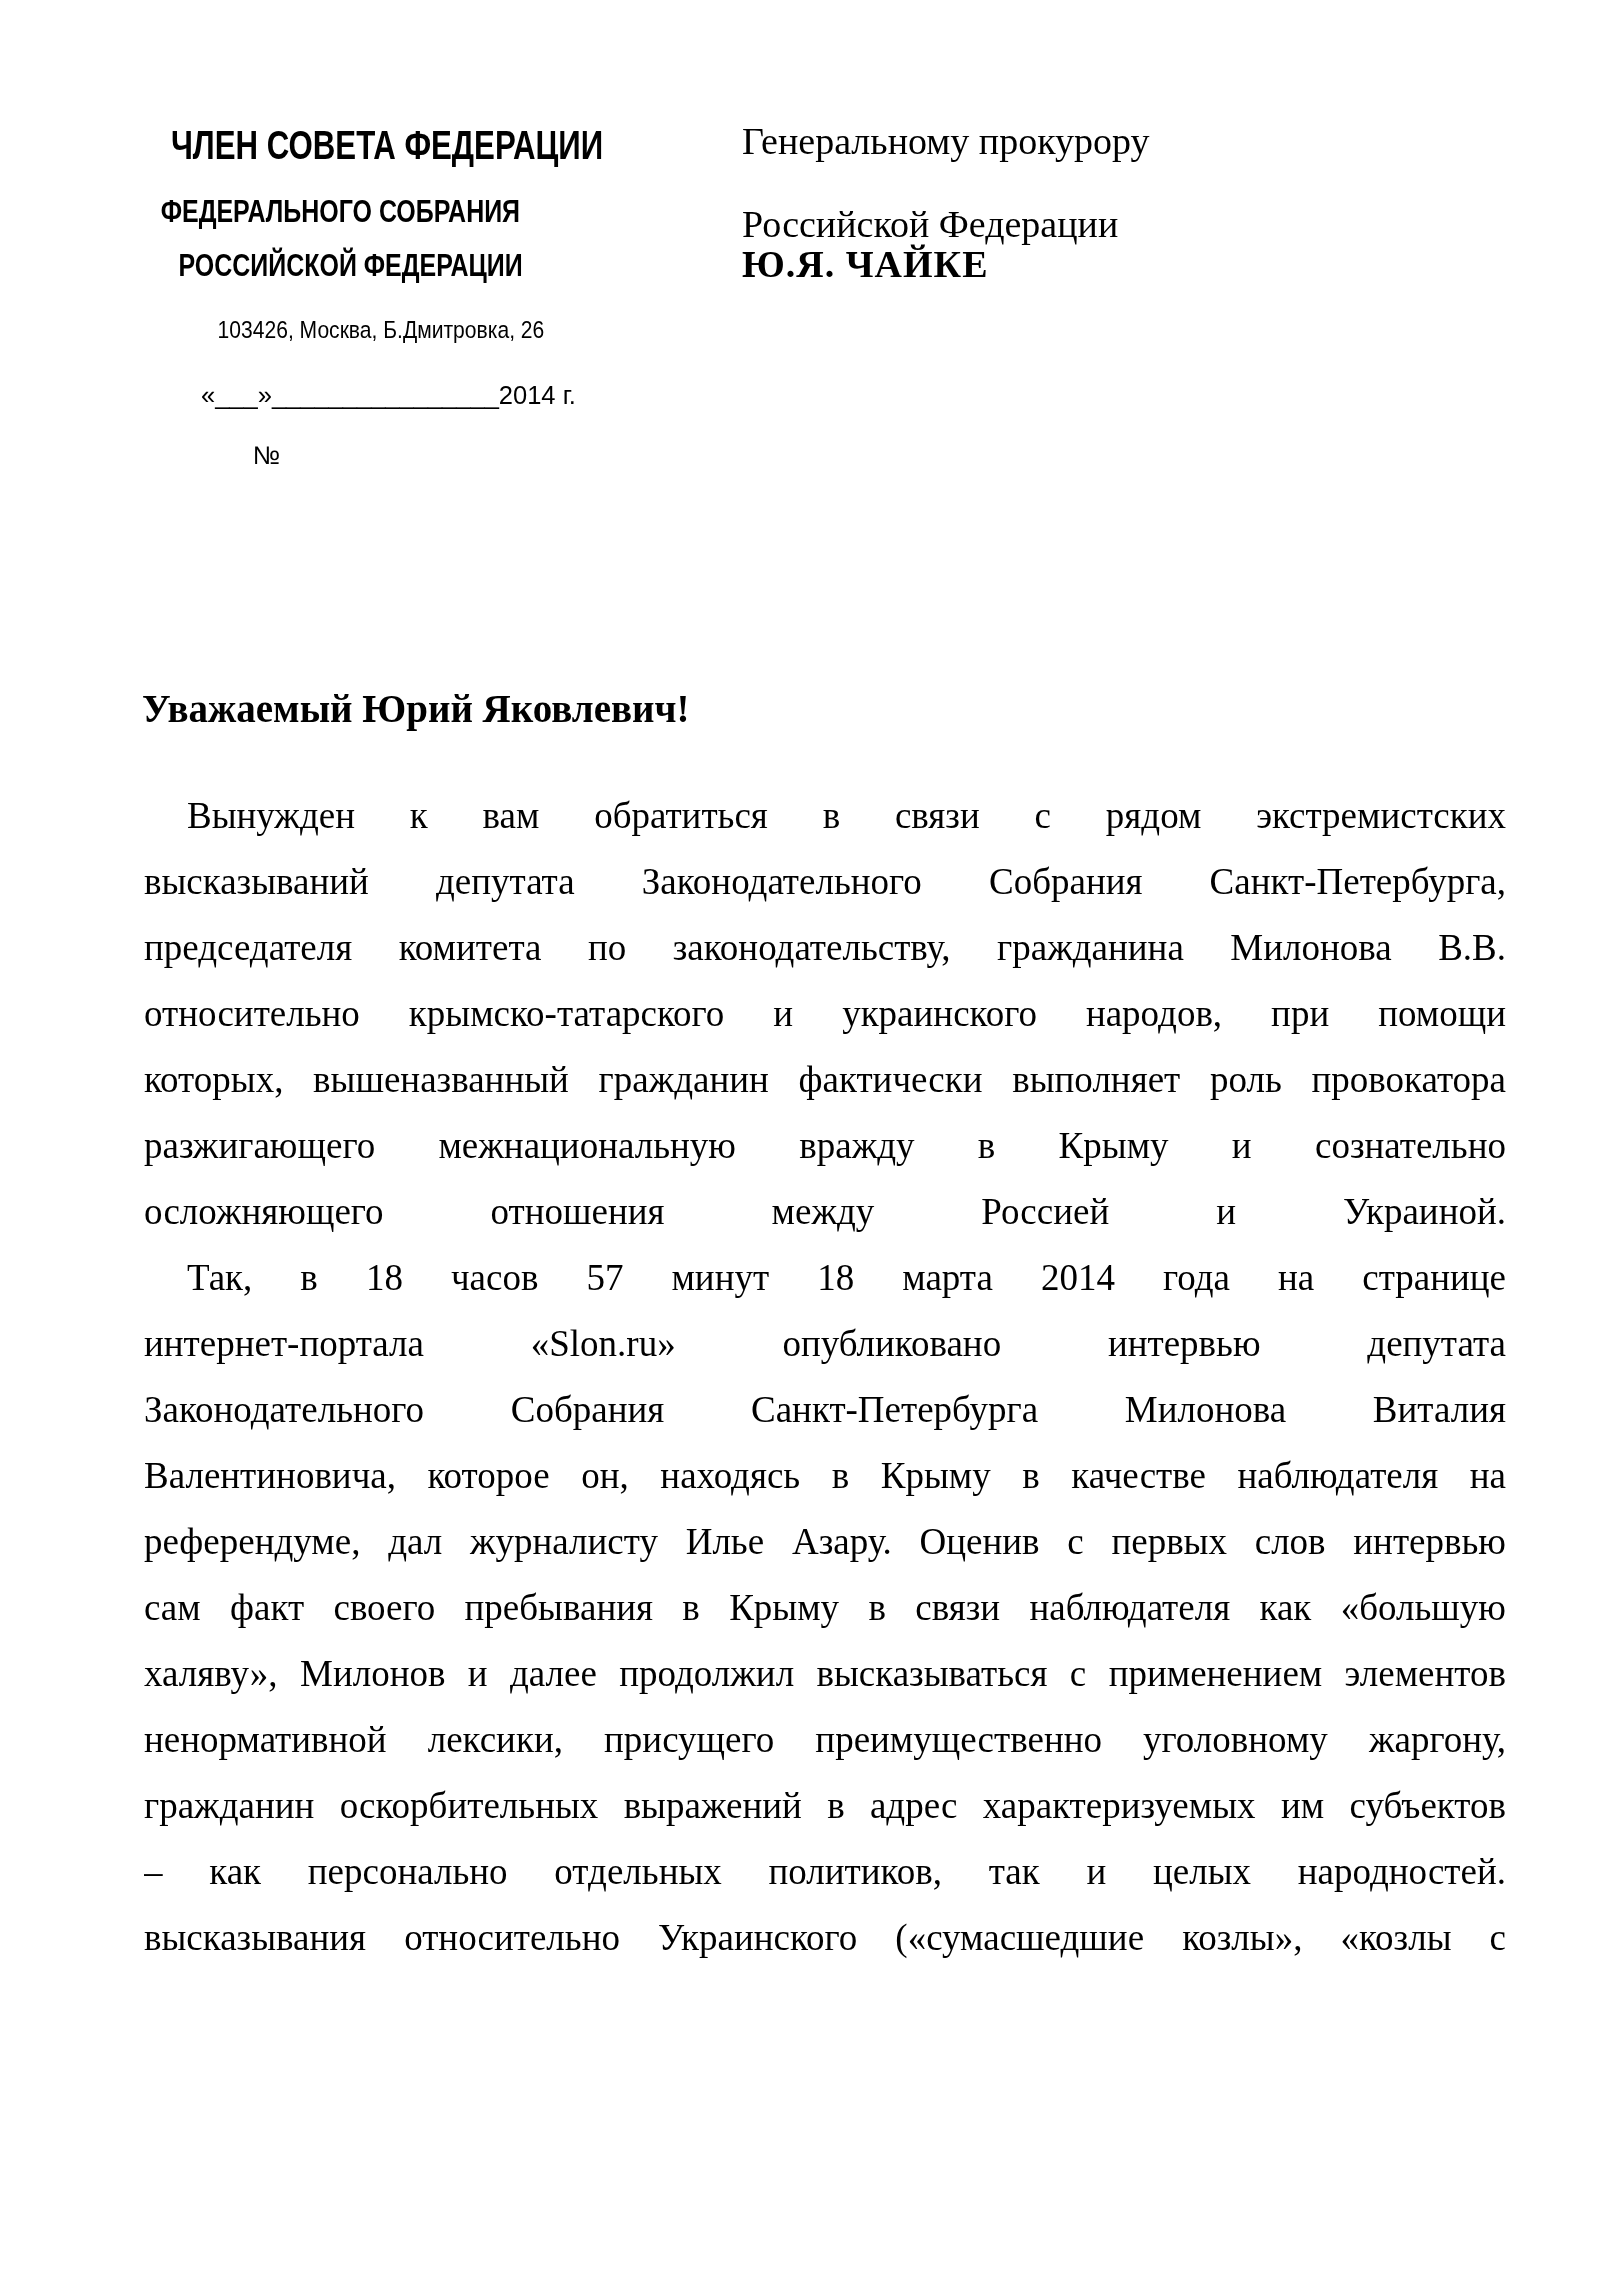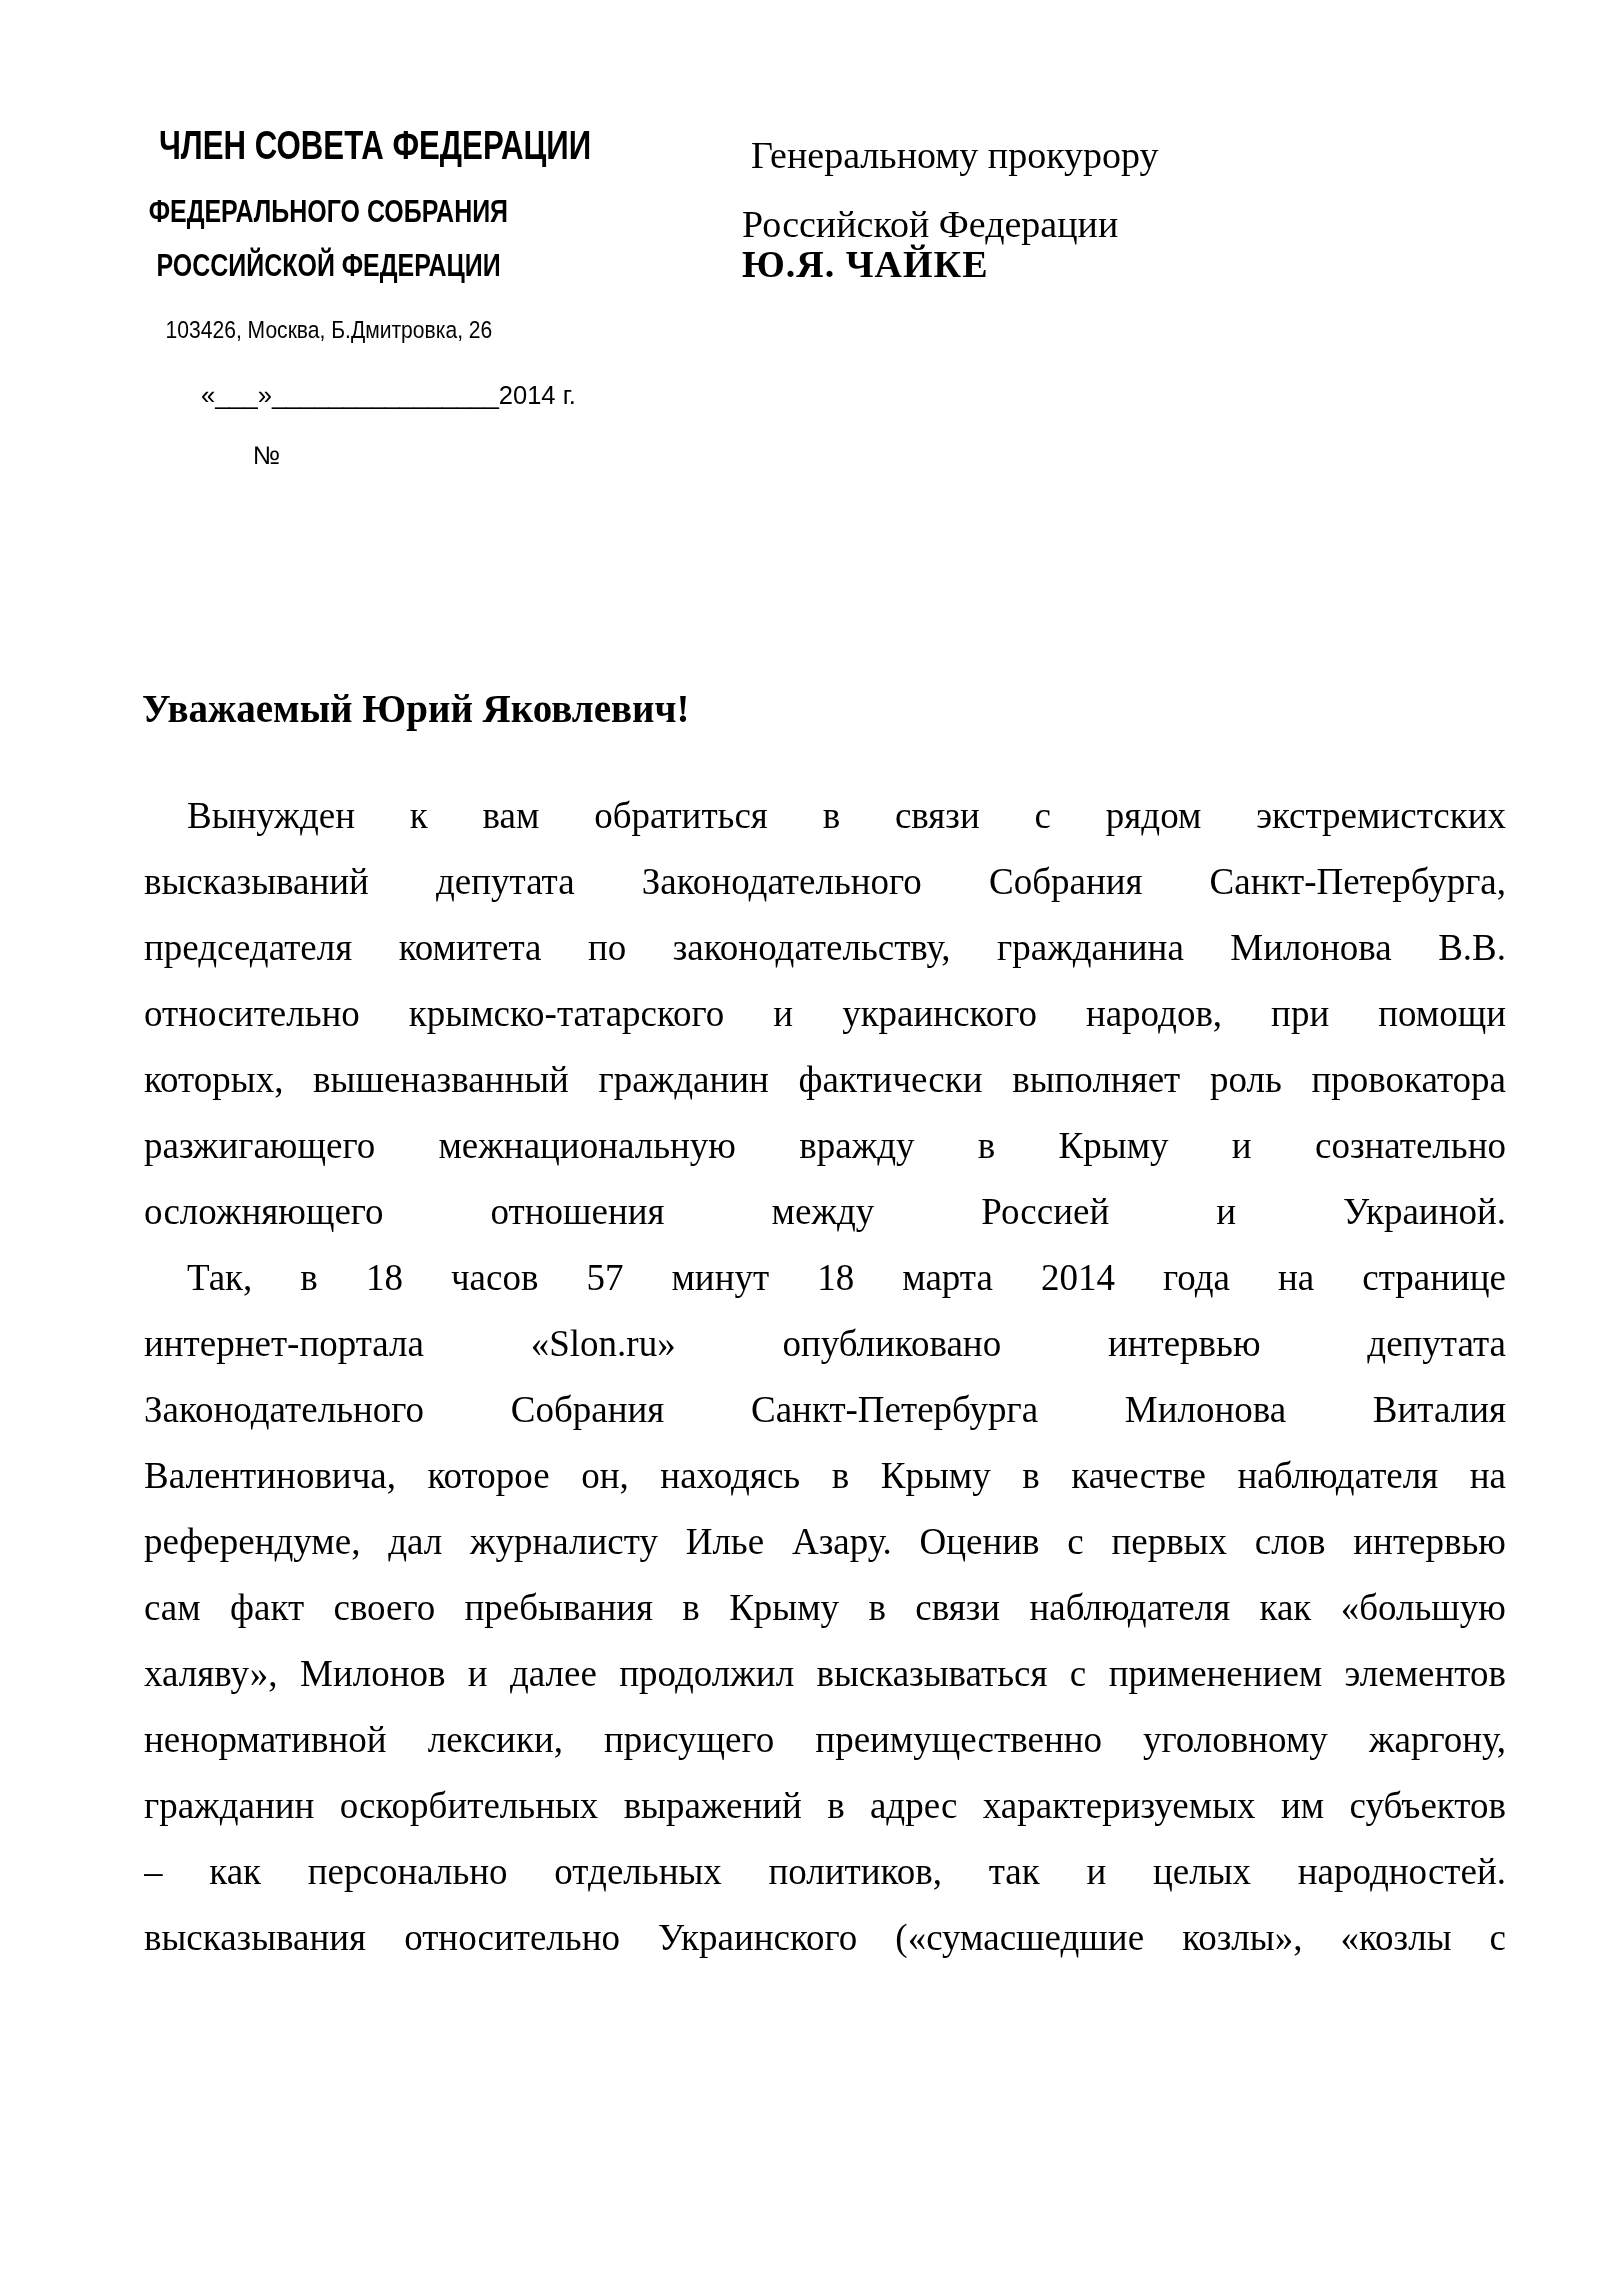--- a/index.html
+++ b/index.html
@@ -9,23 +9,23 @@
     background: #ffffff;
     position: relative;
     font-family: "Liberation Serif", serif;
     color: #000000;
     overflow: hidden;
   }
   .abs { position: absolute; }
 
   
   .lh-line {
-    left: 98px;
+    left: 110px;
     width: 461px;
-    text-align: center;
+    text-align: right;
     font-family: "Liberation Sans", sans-serif;
     font-weight: bold;
     white-space: nowrap;
     line-height: 1;
     text-decoration: underline;
   }
   .cond { display: inline-block; transform: scaleX(0.78); transform-origin: center; }
   .cond2 { display: inline-block; transform: scaleX(0.86); transform-origin: center; }
   .lh1 { top: 125px; font-size: 40px; }
   .lh2 { top: 195px; font-size: 32px; }
@@ -51,21 +51,21 @@
     line-height: 1;
   }
 
   
   .recip {
     left: 742px;
     font-size: 38px;
     line-height: 1;
     white-space: nowrap;
   }
-  .recip-1 { top: 136px; margin-left: 9px; }
+  .recip-1 { top: 122px; }
   .recip-2 { top: 205px; }
   .recip-3 { top: 245px; font-weight: bold; letter-spacing: 1px; }
 
   
   .salutation {
     left: 142px;
     top: 689px;
     width: 1362px;
     font-size: 39px;
     font-weight: bold;

